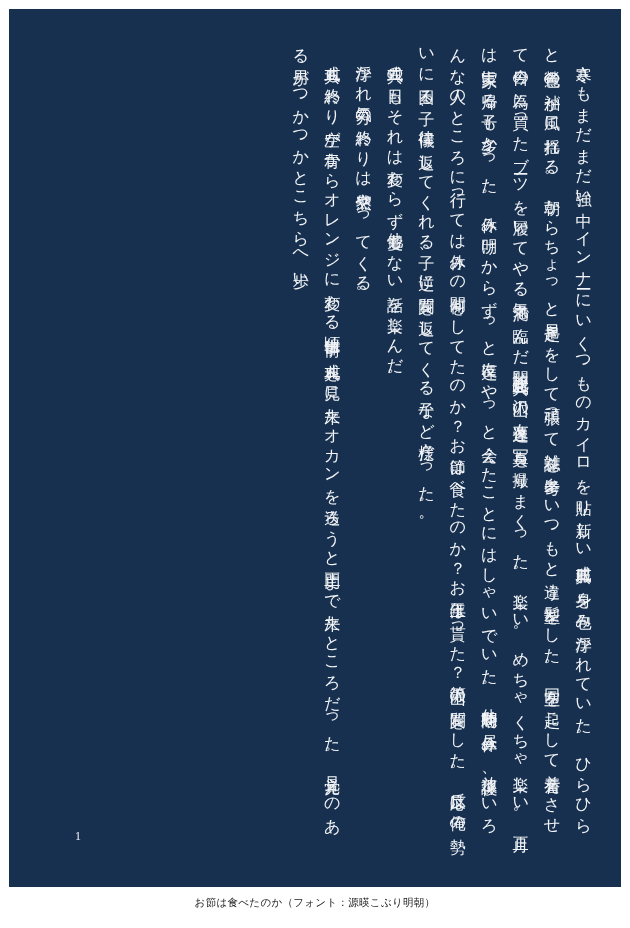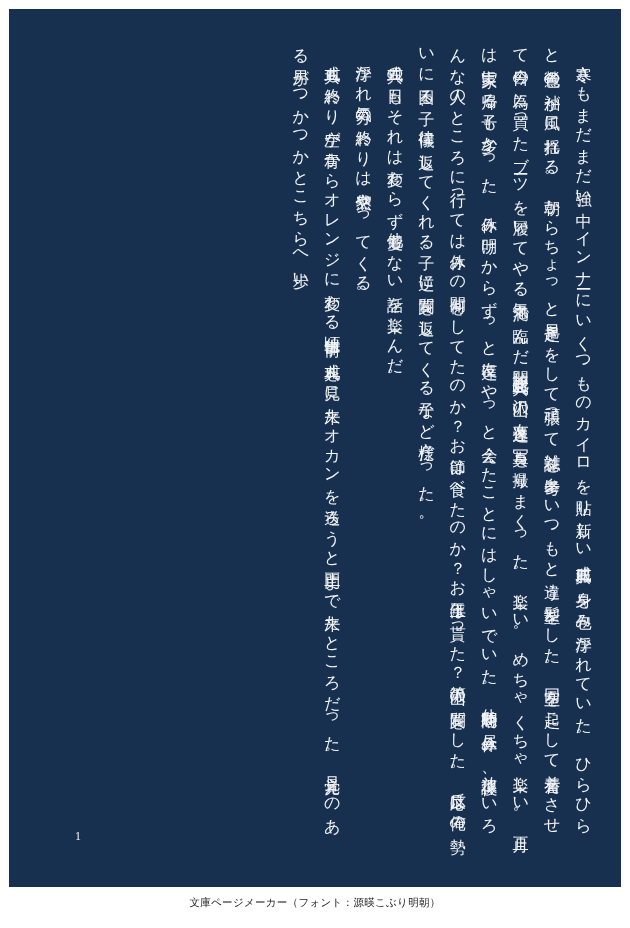--- a/index.html
+++ b/index.html
@@ -95,15 +95,15 @@
       <p>寒さもまだまだ強い中、インナーにいくつものカイロを貼り新しい式典服に身を包み浮かれていた。ひらひらと鶯色の袖が風に揺れる。朝からちょっと早起きをして頑張って雑誌を参考にいつもと違う髪型をした。同室を起こして着替えさせて今日の為に買ったブーツを履いてやる気満々で臨んだ開校記念式典。沢山の友達達と写真を撮りまくった。楽しい。めちゃくちゃ楽しい。正月は実家に帰る子も多かった。休み明けからずっと友達にやっと会えたことにはしゃいでいた。休憩時間や昼休み、放課後、いろんな人のところに行っては休みの間何をしてたのか？お節は食べたのか？お年玉は貰った？等沢山の質問をした。反応は俺の勢いに困る子、律儀に返してくれる子、逆に質問を返してくる子など様々だった。。</p>
       <p>式典の日もそれは変わらず他愛もない話を楽しんだ。</p>
       <p>浮かれ気分の終わりは突然やってくる。</p>
       <p>式典も終わり空が青からオレンジに変わる頃仕事前に式典を見に来たオカンを送ろうと正門まで来たところだった。見覚えのある男がつかつかとこちらへ歩い</p>
     </div>
 
     <div id="pagenum">1</div>
 
   </div>
 
-  <div id="footer">文庫ページメーカー（フォント：源暎こぶり明朝）</div>
+  <div id="footer">お節は食べたのか（フォント：源暎こぶり明朝）</div>
 
 </div>
 
 </body></html>

